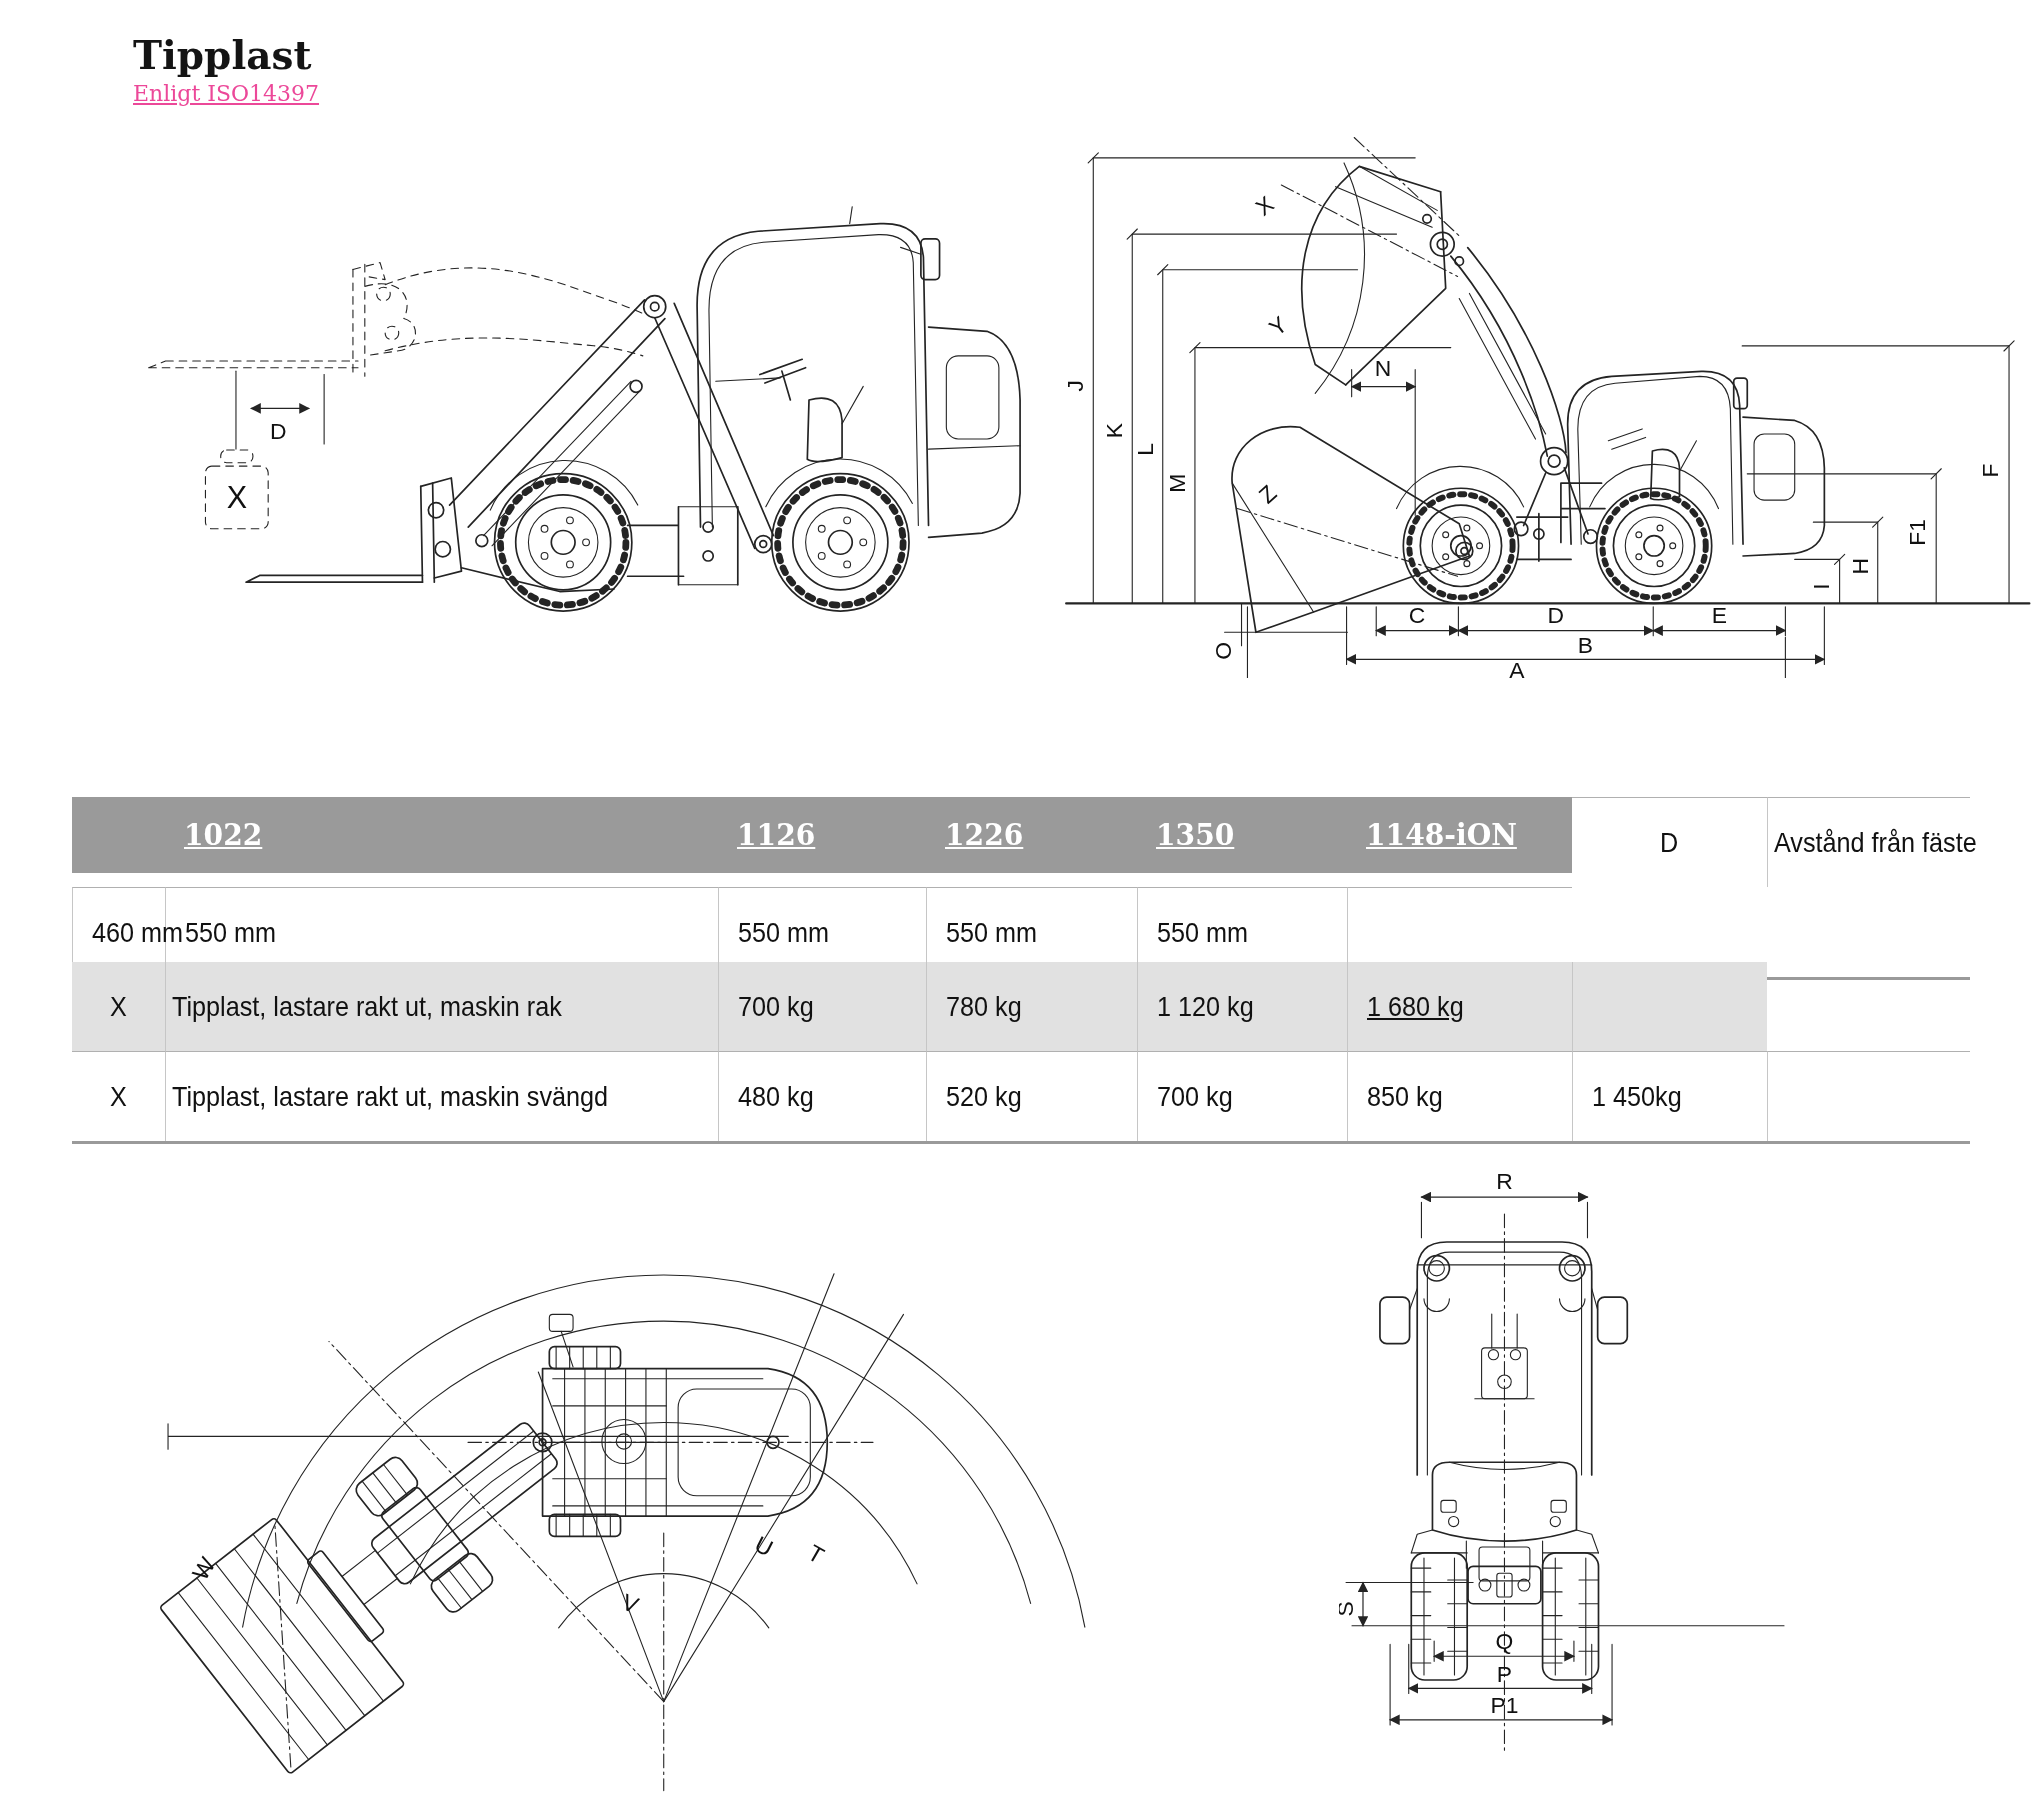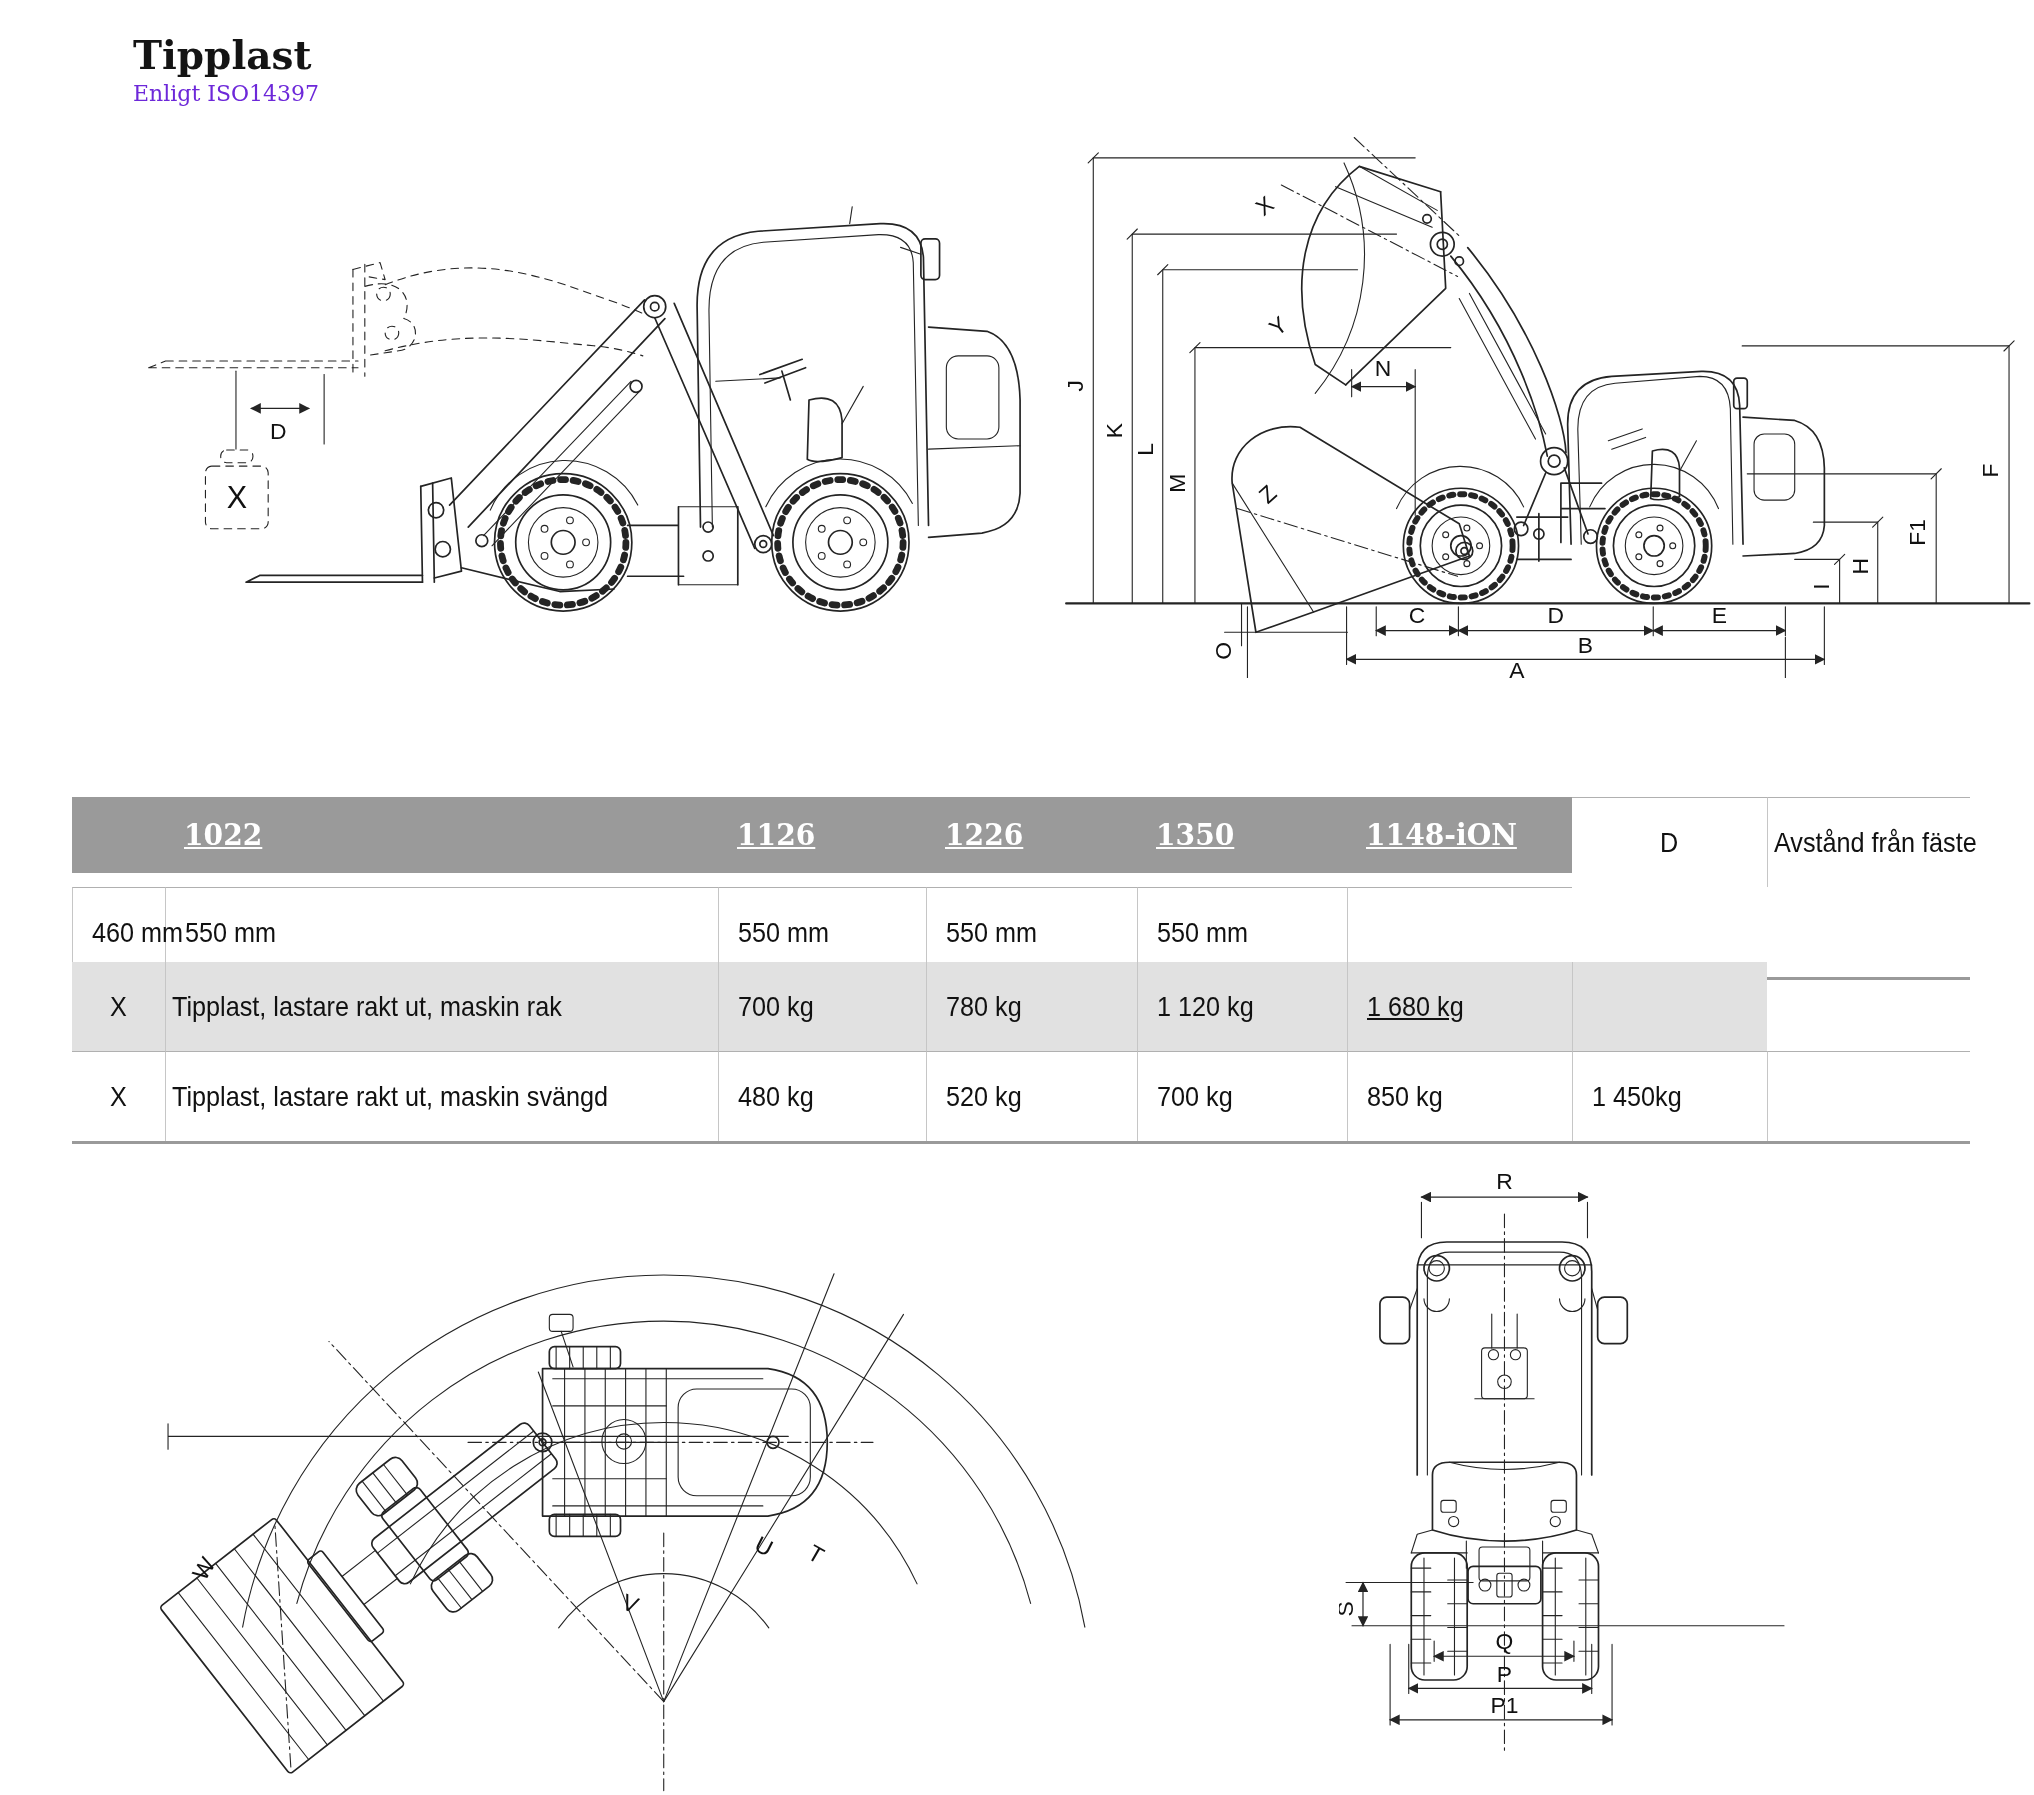--- a/index.html
+++ b/index.html
@@ -1,21 +1,21 @@
 <!DOCTYPE html>
 <html style="font-size:13.6px"><head>
 <meta charset="utf-8">
 <style>
   html,body{margin:0;padding:0;background:#fff;}
   .page{position:relative;width:2034px;height:1795px;background:#fff;overflow:hidden;
         font-family:"Liberation Sans",sans-serif;color:#111;}
   
   .hdr{position:absolute;left:121px;top:34px;margin-left:12px;}
   .hdr h1{margin:0;font-family:"DejaVu Serif",serif;font-weight:bold;font-size:39px;line-height:42px;color:#141414;}
-  .hdr .sub{font-family:"DejaVu Serif",serif;font-size:22px;margin-top:5.1px;color:#6d28d9;}
+  .hdr .sub{font-family:"DejaVu Serif",serif;font-size:22px;margin-top:5.1px;color:#ec4899;text-decoration:underline;}
   
   .tbl{position:absolute;left:72px;top:797px;width:1898px;
        display:grid;grid-template-columns:93px 553px 208px 211px 210px 225px 195px 203px;
        grid-auto-rows:auto;border-bottom:3.4px solid #9a9a9a;}
   .hc{height:76px;background:#9a9a9a;color:#fff;display:flex;align-items:center;
       font-family:"DejaVu Serif",serif;font-weight:bold;font-size:29px;}
   .bc{height:89px;display:flex;align-items:center;font-size:28px;background:#fff;
       border-top:1.7px solid #b0b0b0;border-left:1.7px solid #c6c6c6;}
   .bc.c0{justify-content:center;border-left:none;}
   .bc.desc{padding-left:6px;}

